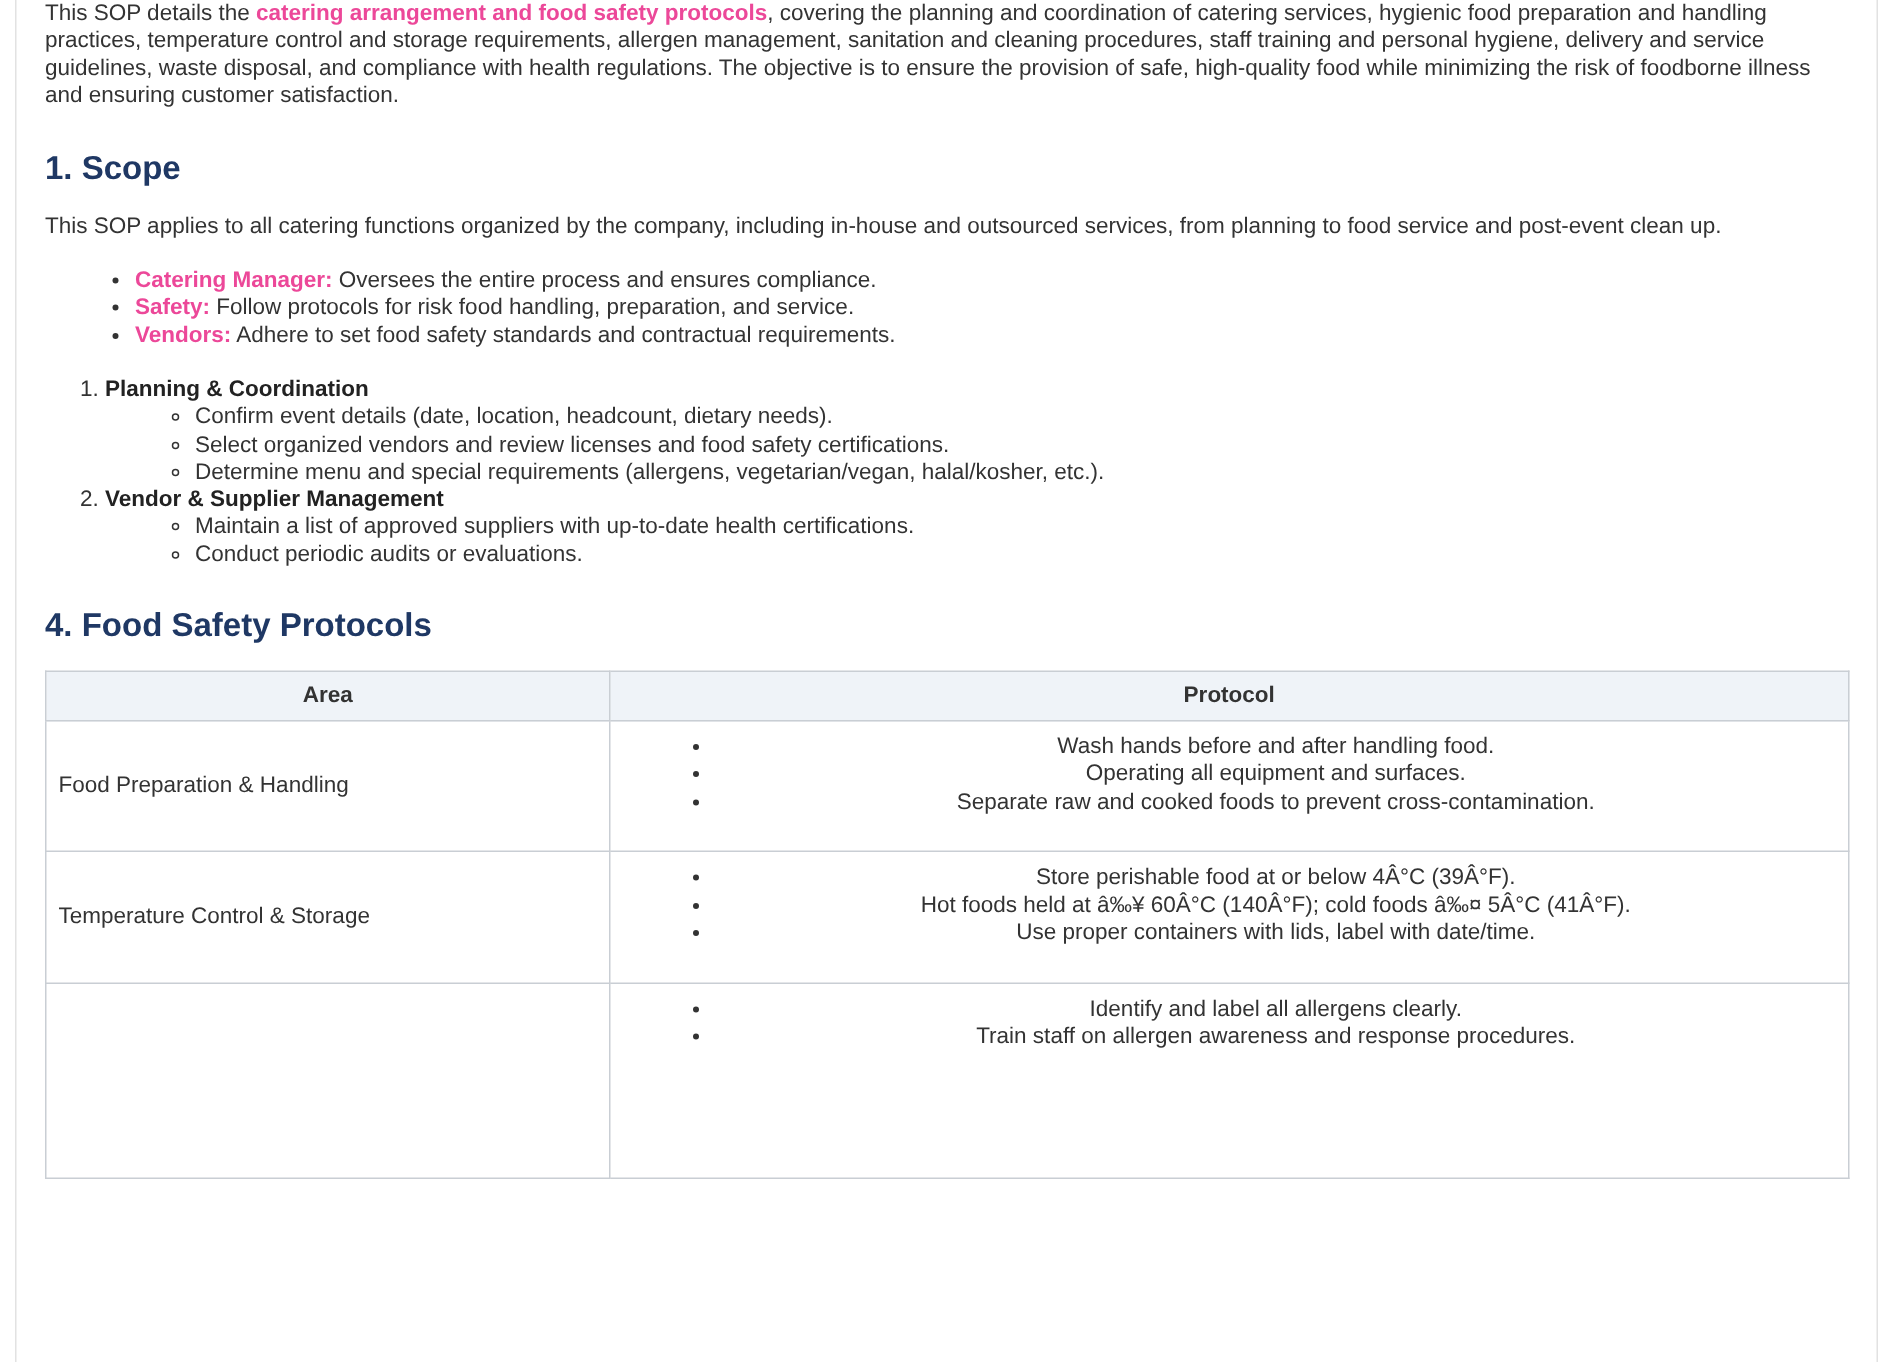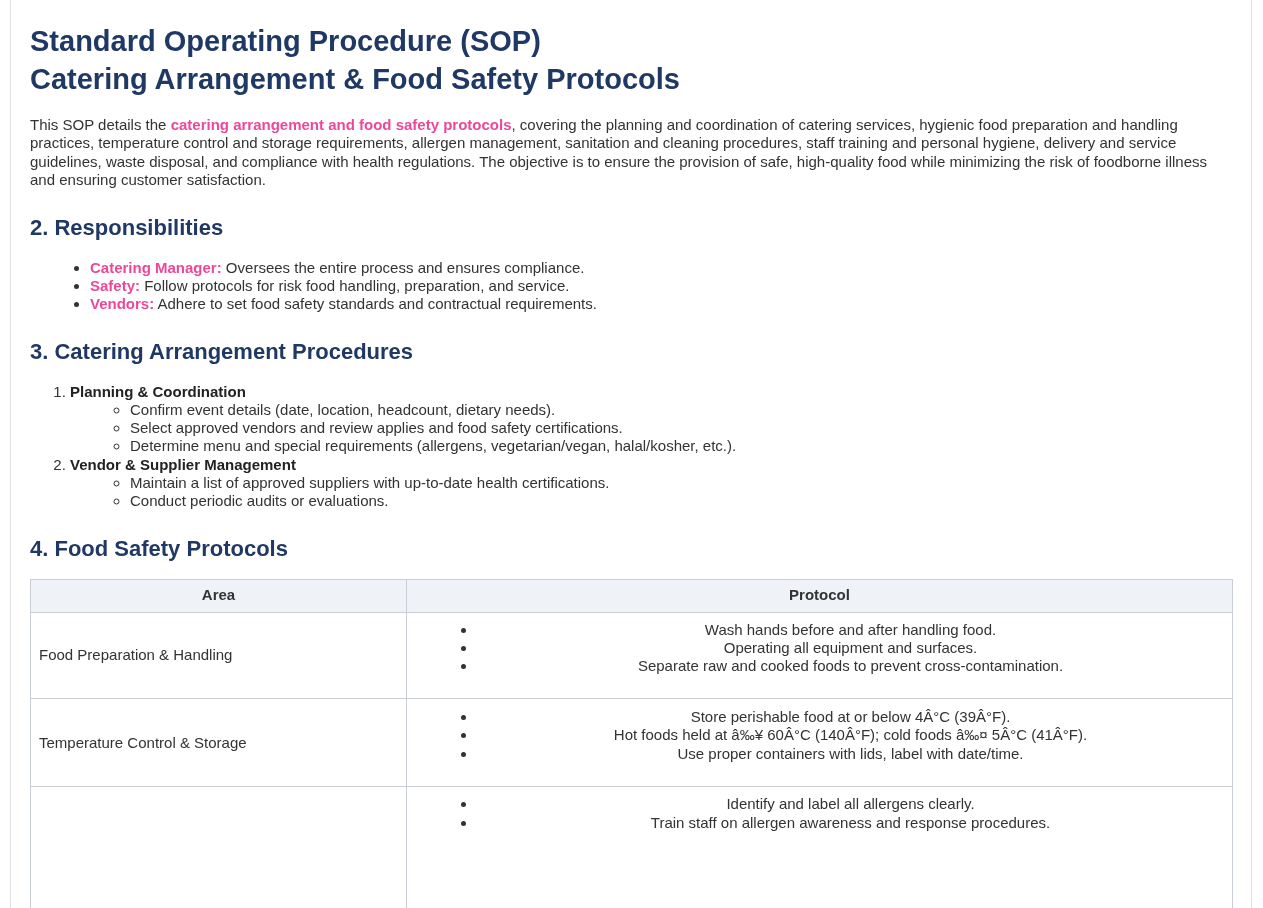--- a/index.html
+++ b/index.html
@@ -87,39 +87,38 @@
   tr.row-3 td.cell-proto ul { margin-top: 8px; }
 </style>
 </head>
 <body>
 
 <div class="edge-line edge-left"></div>
 <div class="edge-line edge-right"></div>
 
 <div class="doc">
 
-  <h1><span>Standard Operating Procedure (SOP)</span><br><span>Catering Arrangement &amp; Food Safety Protocols</span></h1>
 
   <p><span>This SOP details the </span><span class="b">catering arrangement and food safety protocols</span><span>, covering the planning and coordination of catering services, hygienic food preparation and handling practices, temperature control and storage requirements, allergen management, sanitation and cleaning procedures, staff training and personal hygiene, delivery and service guidelines, waste disposal, and compliance with health regulations. The objective is to ensure the provision of safe, high-quality food while minimizing the risk of foodborne illness and ensuring customer satisfaction.</span></p>
 
+  <h2>1. Scope</h2>
+  <p>This SOP applies to all catering functions organized by the company, including in-house and outsourced services, from planning to food service and post-event clean up.</p>
 
-  <h2>2. Responsibilities</h2>
   <ul class="resp-list">
     <li><span class="b">Catering Manager:</span><span> Oversees the entire process and ensures compliance.</span></li>
     <li><span class="b">Safety:</span><span> Follow protocols for risk food handling, preparation, and service.</span></li>
     <li><span class="b">Vendors:</span><span> Adhere to set food safety standards and contractual requirements.</span></li>
   </ul>
 
-  <h2>3. Catering Arrangement Procedures</h2>
   <ol class="proc-list">
     <li>
       <span class="item-title">Planning &amp; Coordination</span>
       <ul>
         <li>Confirm event details (date, location, headcount, dietary needs).</li>
-        <li>Select approved vendors and review applies and food safety certifications.</li>
+        <li>Select organized vendors and review licenses and food safety certifications.</li>
         <li>Determine menu and special requirements (allergens, vegetarian/vegan, halal/kosher, etc.).</li>
       </ul>
     </li>
     <li>
       <span class="item-title">Vendor &amp; Supplier Management</span>
       <ul>
         <li>Maintain a list of approved suppliers with up-to-date health certifications.</li>
         <li>Conduct periodic audits or evaluations.</li>
       </ul>
     </li>

